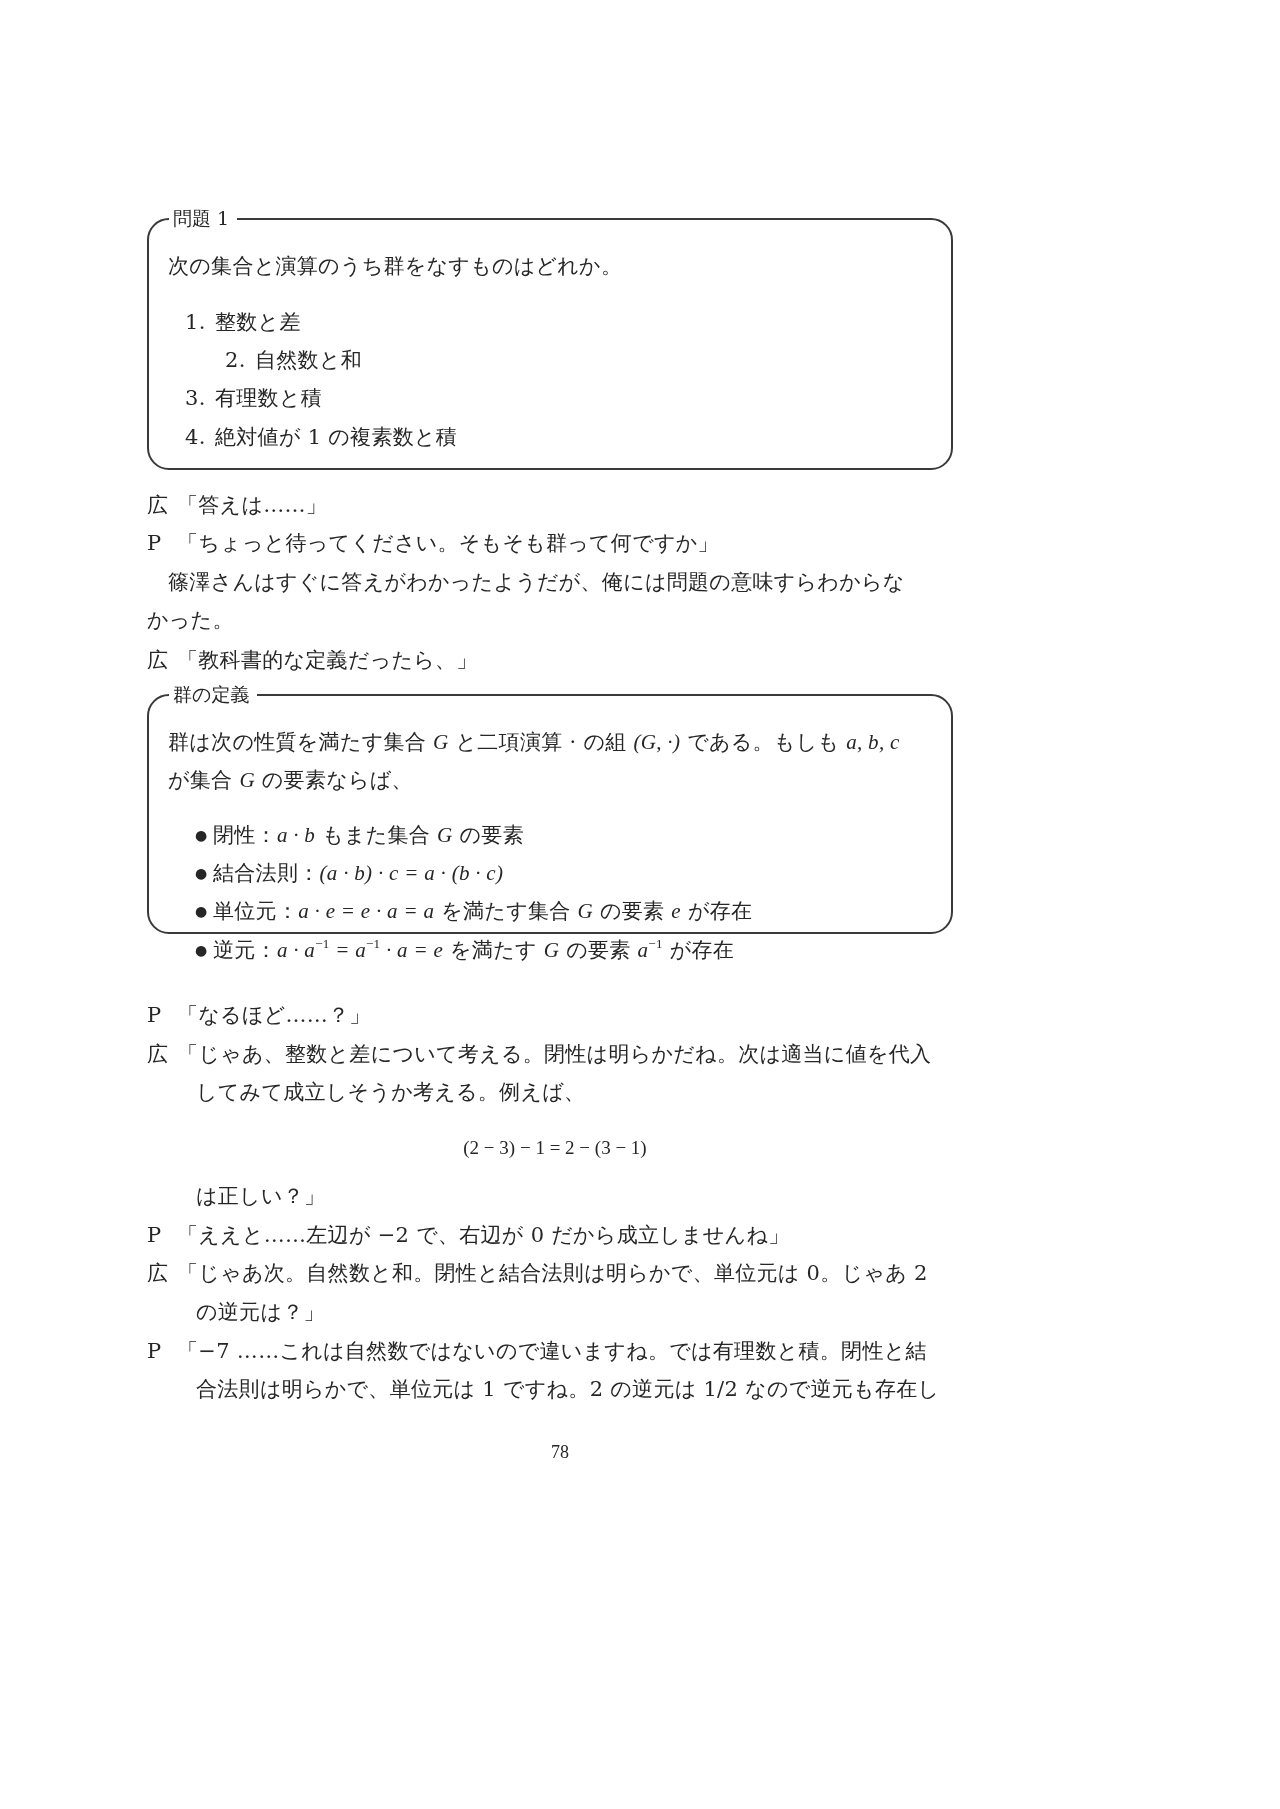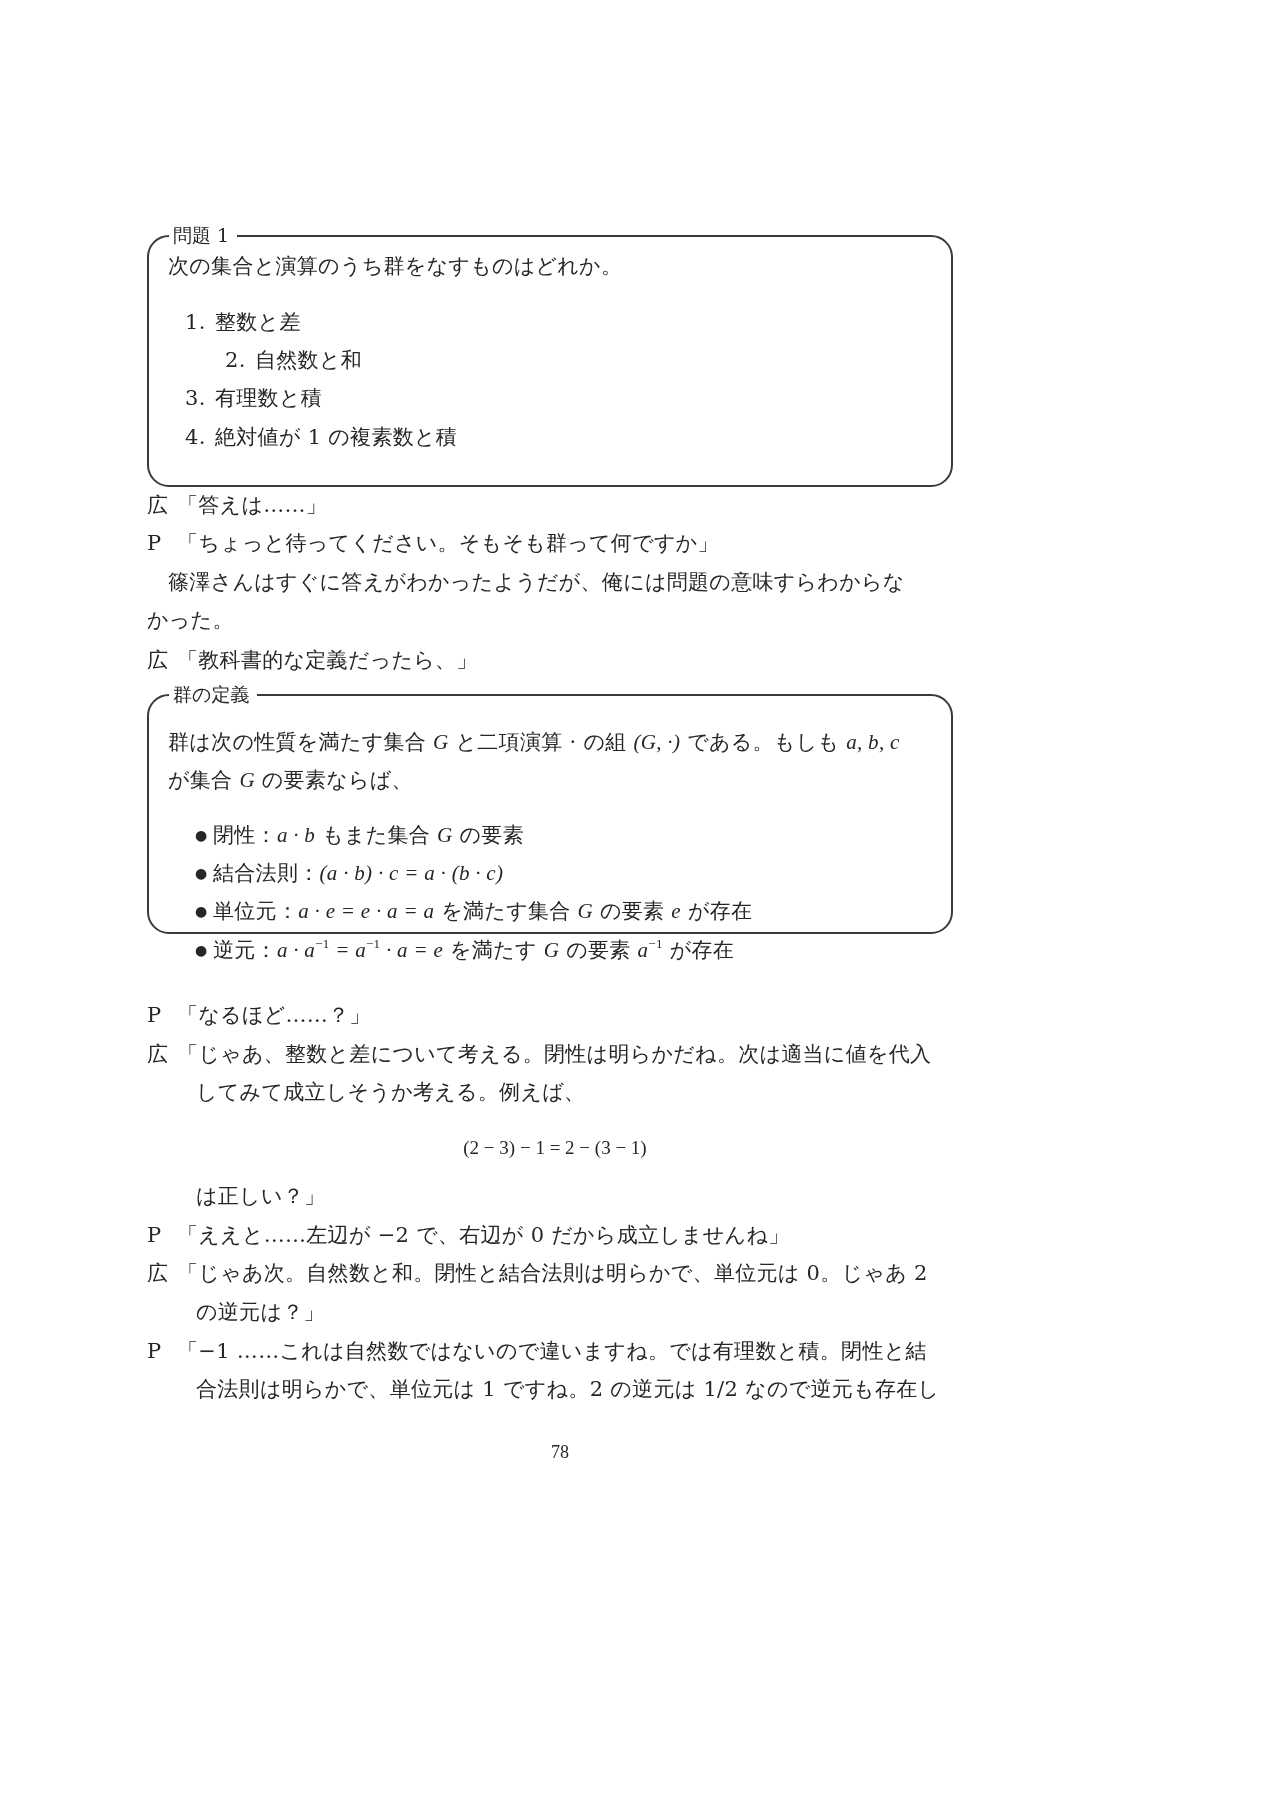--- a/index.html
+++ b/index.html
@@ -38,21 +38,21 @@
   }
   .page-number {
     position: absolute; left: 0; width: 1120px; text-align: center;
     font-family: "Liberation Serif", "DejaVu Serif", serif;
     font-size: 18px;
   }
 </style>
 </head>
 <body>
 
-<div class="box" style="top:218px; height:252px;margin-top:17px;">
+<div class="box" style="top:218px; height:252px;">
   <div class="box-title">問題 1</div>
 </div>
 <div class="line" style="top:252px; left:168px;">次の集合と演算のうち群をなすものはどれか。</div>
 <div class="line" style="top:308px; left:185px;">
   <span class="item-num">1.</span><span>整数と差</span>
 </div>
 <div class="line" style="top:346px; left:185px;margin-left:40px;">
   <span class="item-num">2.</span><span>自然数と和</span>
 </div>
 <div class="line" style="top:384px; left:185px;">
@@ -109,17 +109,17 @@
 
 <div class="line indent2" style="top:1182px;">は正しい？」</div>
 <div class="line" style="top:1221px;">
   <span class="speaker speaker-p">P</span><span>「ええと……左辺が −2 で、右辺が 0 だから成立しませんね」</span>
 </div>
 <div class="line" style="top:1259px;">
   <span class="speaker">広</span><span>「じゃあ次。自然数と和。閉性と結合法則は明らかで、単位元は 0。じゃあ 2</span>
 </div>
 <div class="line indent2" style="top:1298px;">の逆元は？」</div>
 <div class="line" style="top:1337px;">
-  <span class="speaker speaker-p">P</span><span>「−1 ……これは自然数ではないので違いますね。では有理数と積。閉性と結</span>
+  <span class="speaker speaker-p">P</span><span>「−7 ……これは自然数ではないので違いますね。では有理数と積。閉性と結</span>
 </div>
 <div class="line indent2" style="top:1375px;">合法則は明らかで、単位元は 1 ですね。2 の逆元は 1/2 なので逆元も存在し</div>
 
 <div class="page-number" style="top:1442px;">78</div>
 
 </body></html>

